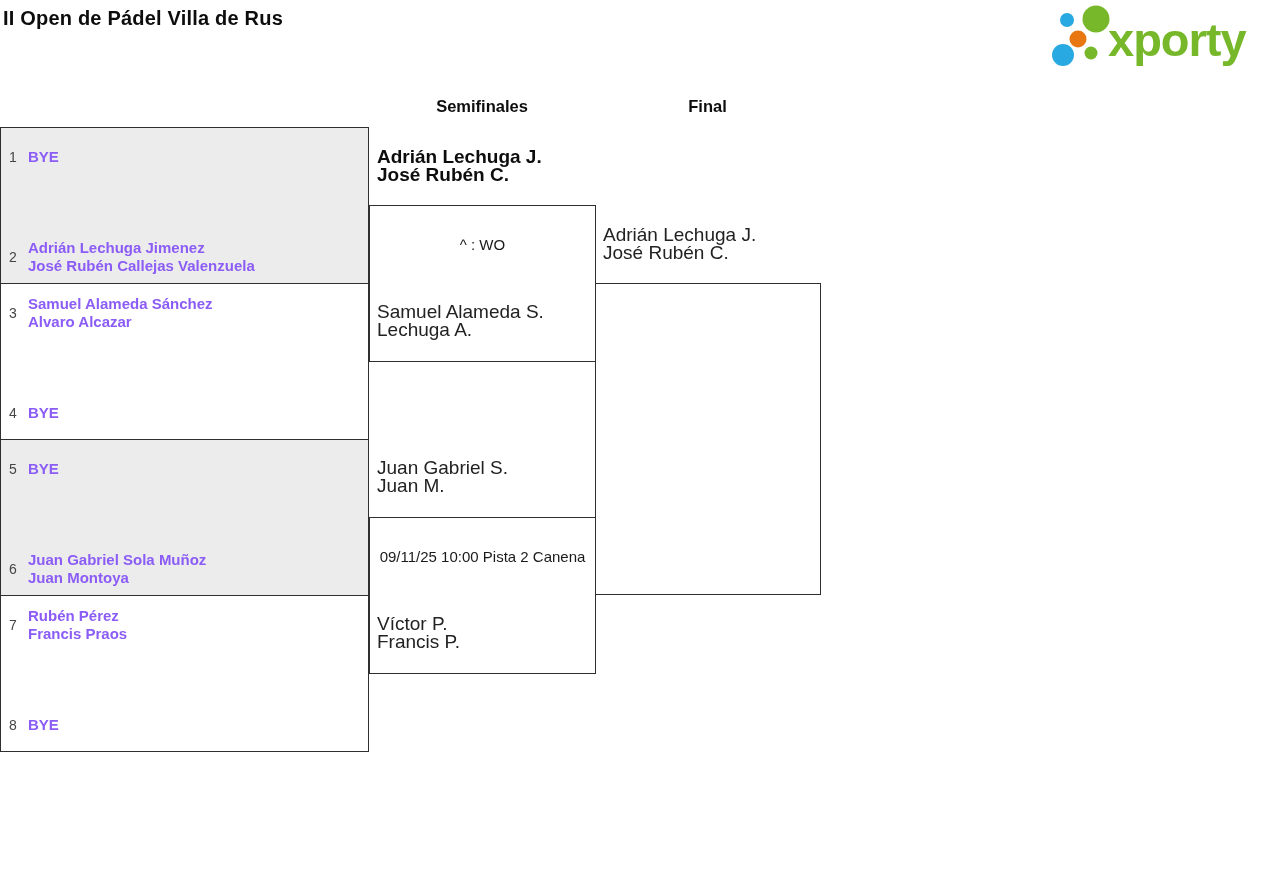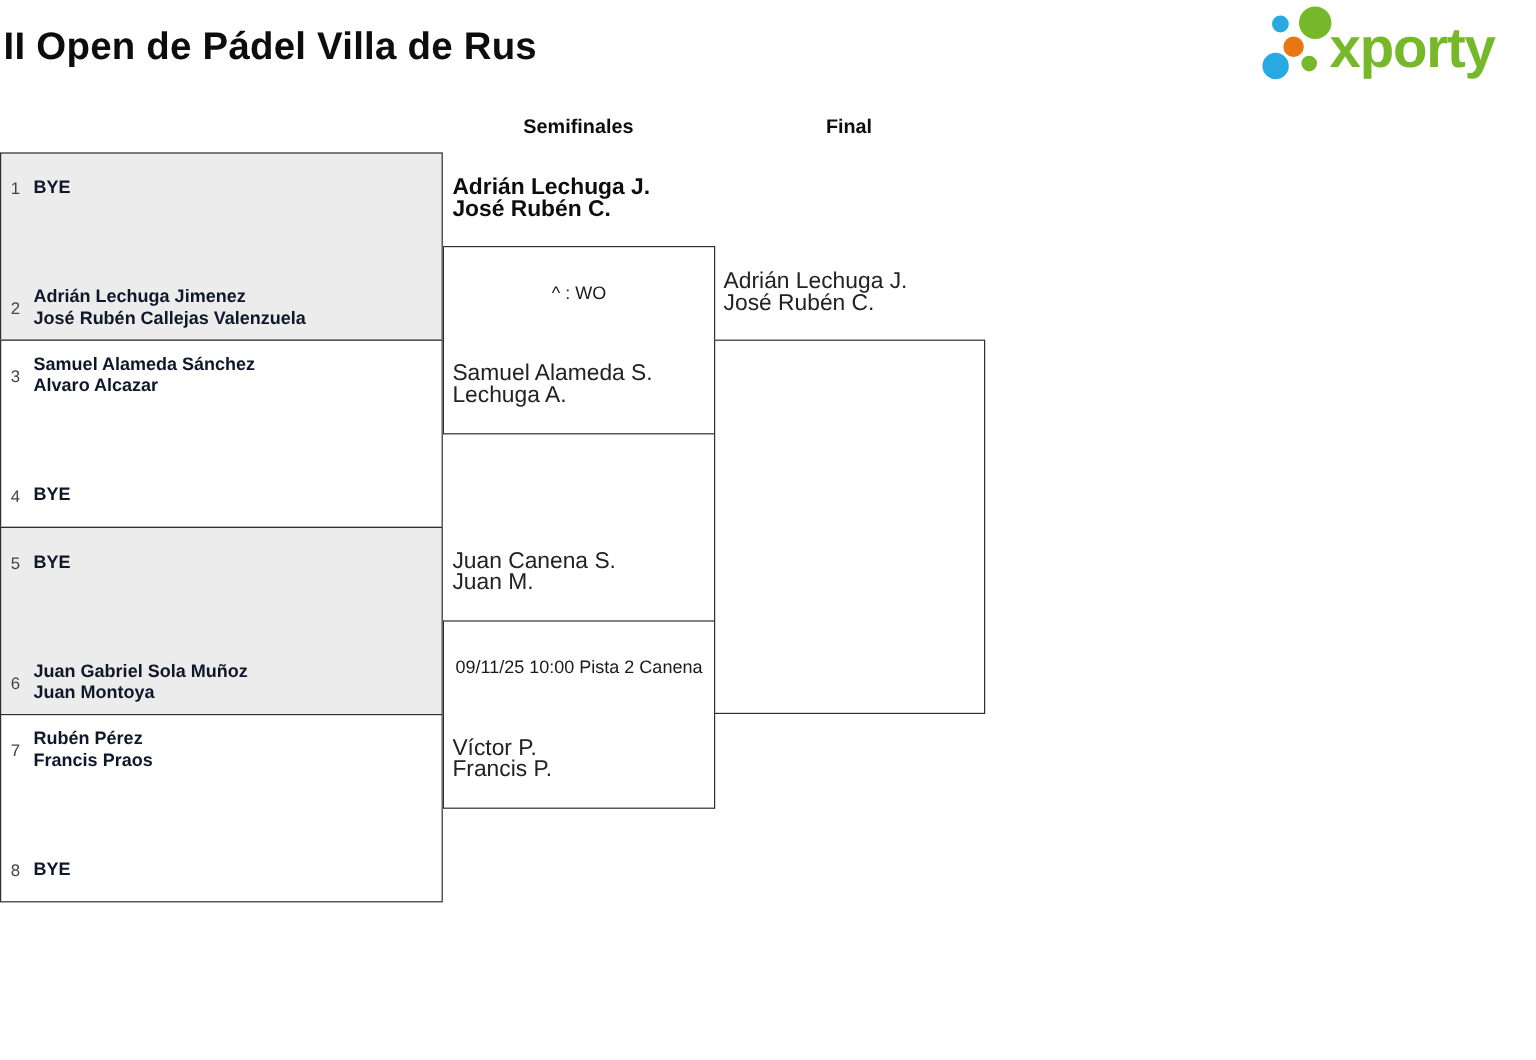--- a/index.html
+++ b/index.html
@@ -1,42 +1,42 @@
 <!DOCTYPE html>
 <html><head>
 <meta charset="utf-8">
 <style>
   html,body{margin:0;padding:0;background:#fff;}
   .stage{
     position:relative;width:1280px;height:883px;background:#ffffff;overflow:hidden;
     font-family:"Liberation Sans","DejaVu Sans",sans-serif;color:#0d0d0d;
   }
   
-  .title{position:absolute;left:3px;top:2px;font-size:32px;font-weight:700;line-height:33px;letter-spacing:.2px;margin-top:20px;}
+  .title{position:absolute;left:3px;top:2px;font-size:20px;font-weight:700;line-height:33px;letter-spacing:.2px;}
   .logo{position:absolute;left:1046px;top:3px;}
   .logo text{font-family:"Liberation Sans","DejaVu Sans",sans-serif;font-weight:700;font-size:47px;letter-spacing:-1px;}
   
   .round-header{position:absolute;top:97px;font-size:16.5px;font-weight:700;text-align:center;}
   .rh-qf{left:0;width:369px;}
   .rh-sf{left:369px;width:226px;}
   .rh-f{left:595px;width:225px;}
   
   .match-box{position:absolute;border:1px solid #2f2f2f;background:#fff;box-sizing:border-box;}
   .match-box.shaded{background:#ececec;}
   .qf{left:0;width:369px;height:157px;}
   .qf1{top:127px;}.qf2{top:283px;}.qf3{top:439px;}.qf4{top:595px;}
   .sf{left:369px;width:227px;height:157px;}
   .sf1{top:205px;}.sf2{top:517px;}
   .final-box{left:595px;width:226px;height:312px;top:283px;}
   
   .slot{position:absolute;left:0;right:0;display:flex;align-items:center;min-height:36px;padding-left:8px;box-sizing:border-box;}
   .slot-top{top:11px;}
   .slot-bottom{bottom:8px;}
   .seed{width:15px;flex-shrink:0;margin-right:4px;font-size:14px;color:#454545;font-weight:400;}
-  .names{display:flex;flex-direction:column;justify-content:center;min-height:36px;font-size:15px;line-height:18px;font-weight:700;color:#0f172a;}
+  .names{display:flex;flex-direction:column;justify-content:center;min-height:36px;font-size:15px;line-height:18px;font-weight:700;color:#8b5cf6;}
   
   .adv{position:absolute;font-size:19px;line-height:18px;font-weight:400;color:#222;}
   .adv.winner{font-weight:700;color:#0d0d0d;}
   .adv-sf{left:377px;}
   .adv-f{left:603px;}
   .sf1-top{top:148px;}
   .sf1-bottom{top:303px;}
   .sf2-top{top:459px;}
   .sf2-bottom{top:615px;}
   .f-top{top:226px;}
@@ -141,21 +141,21 @@
 
   <div class="adv adv-sf sf1-top winner">
     <div>Adrián Lechuga J.</div>
     <div>José Rubén C.</div>
   </div>
   <div class="adv adv-sf sf1-bottom">
     <div>Samuel Alameda S.</div>
     <div>Lechuga A.</div>
   </div>
   <div class="adv adv-sf sf2-top">
-    <div>Juan Canena S.</div>
+    <div>Juan Gabriel S.</div>
     <div>Juan M.</div>
   </div>
   <div class="adv adv-sf sf2-bottom">
     <div>Víctor P.</div>
     <div>Francis P.</div>
   </div>
 
   <div class="match-box final-box"></div>
   <div class="adv adv-f f-top">
     <div>Adrián Lechuga J.</div>

